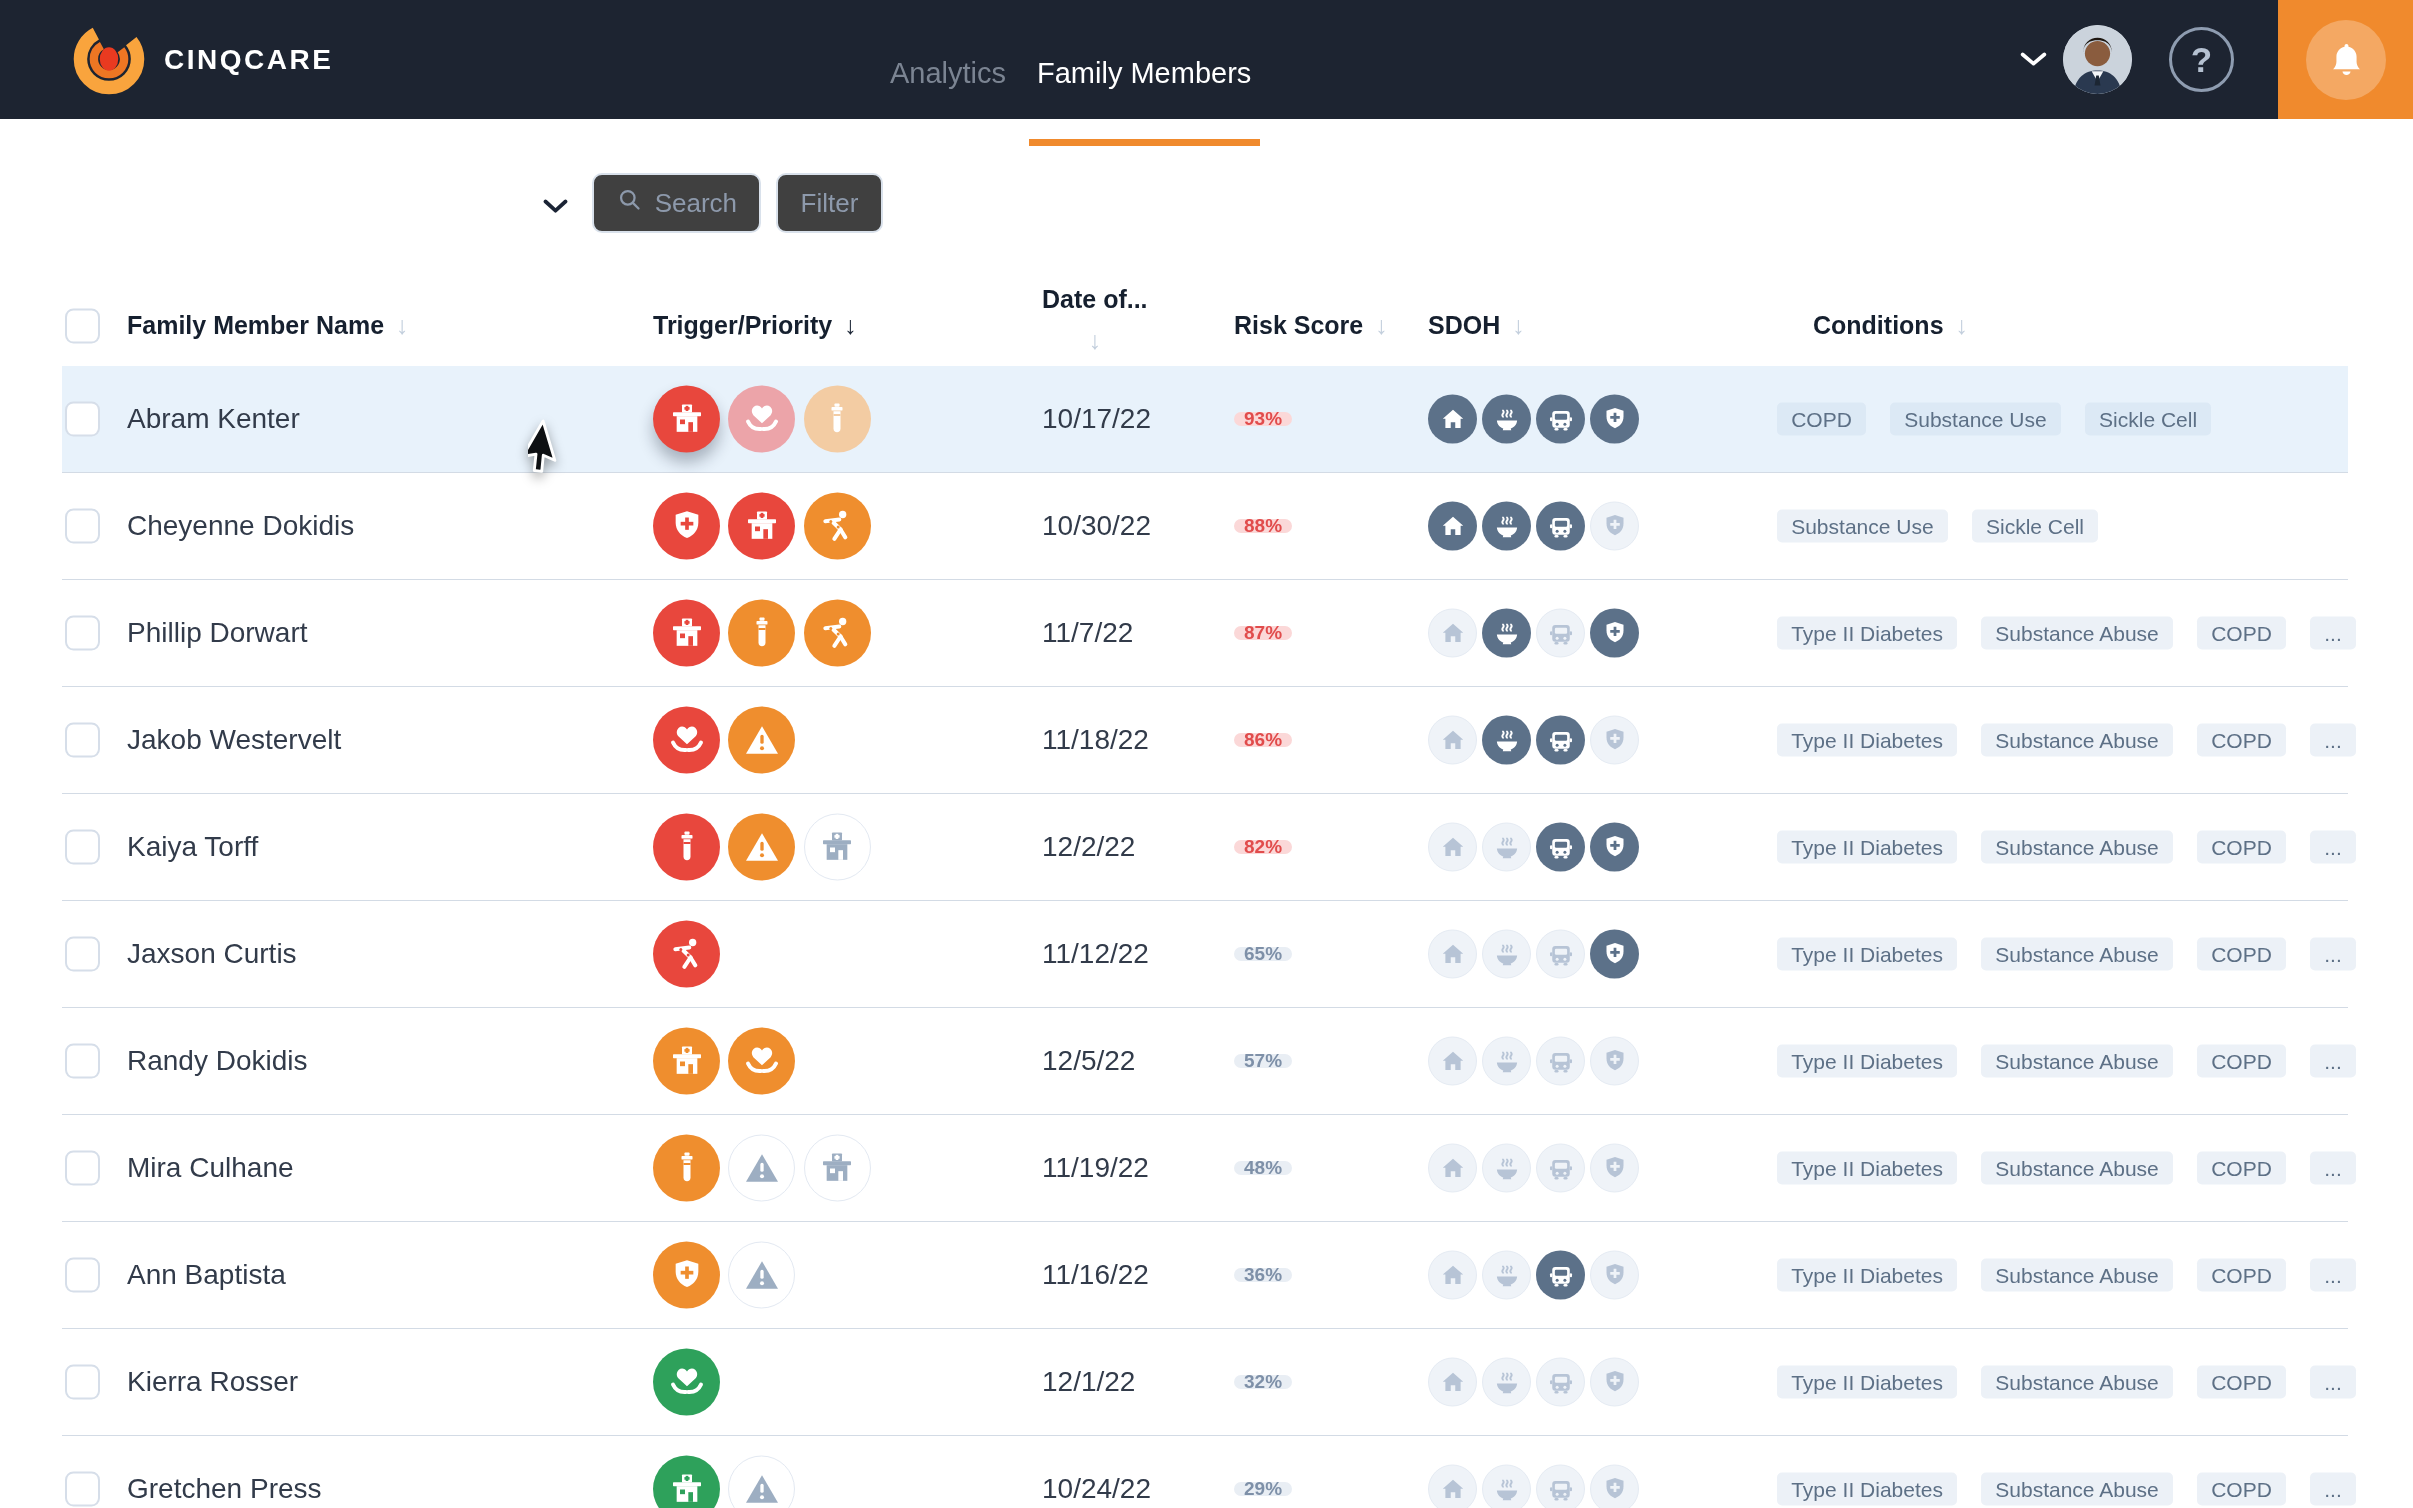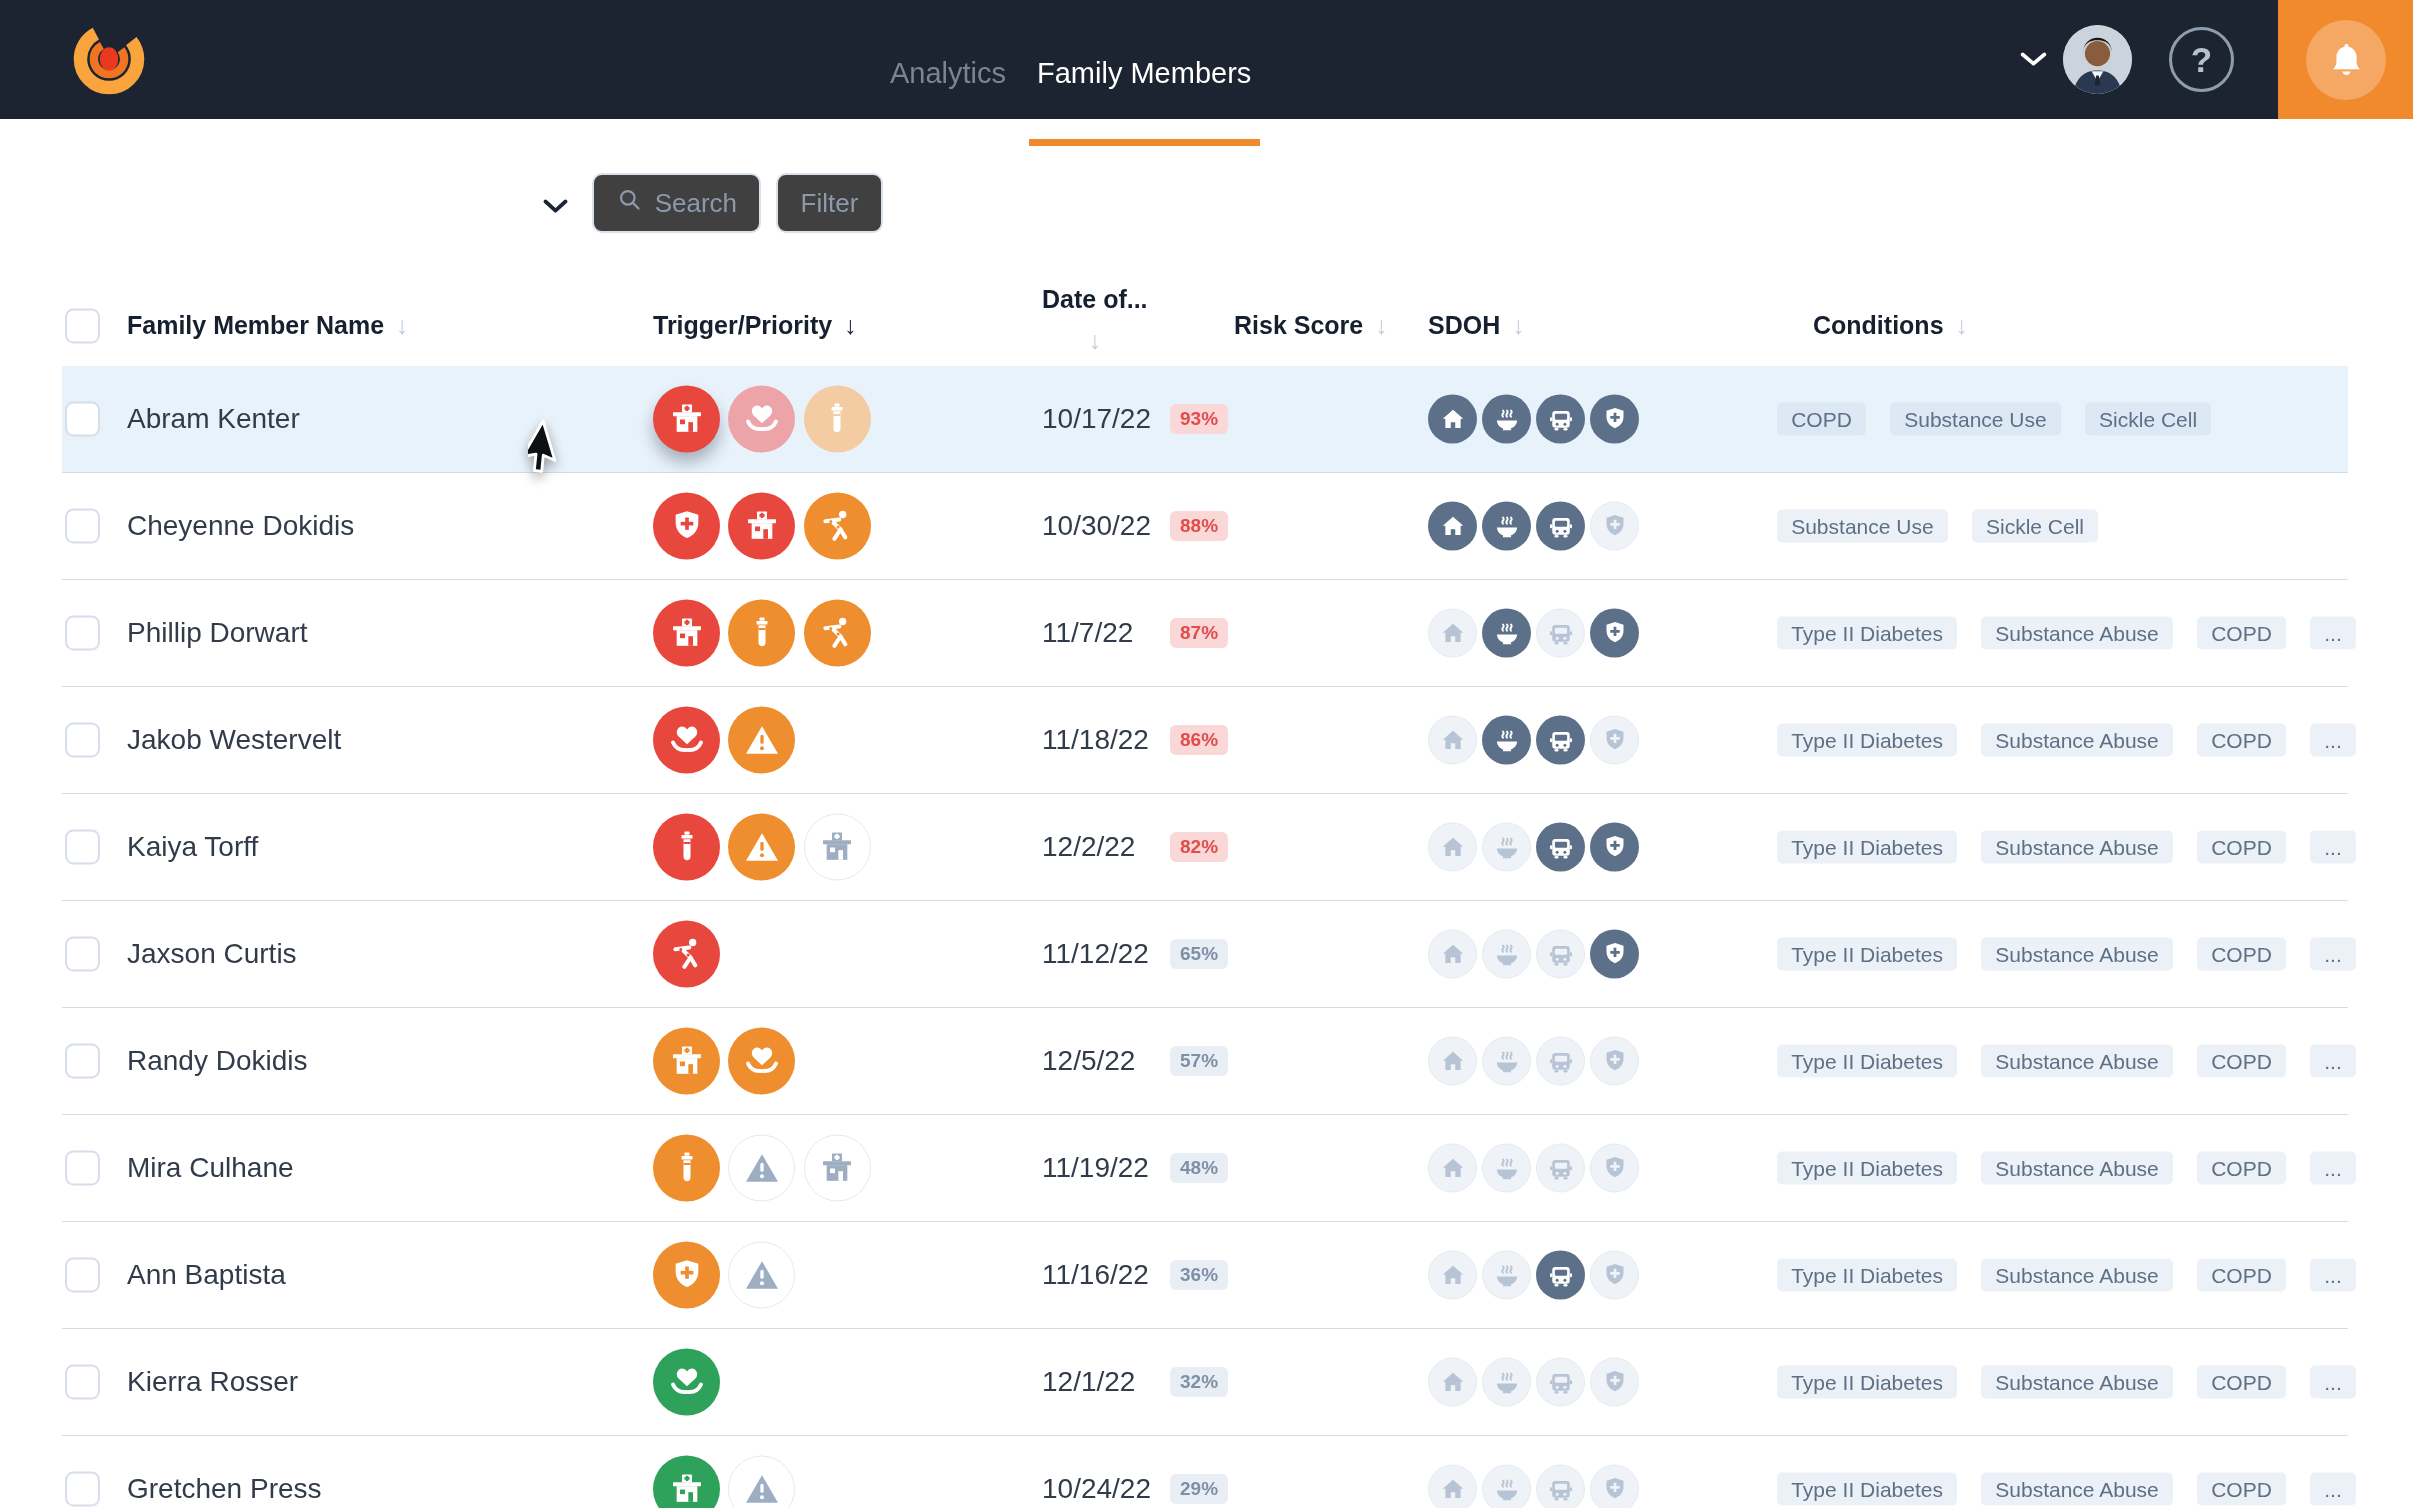--- a/index.html
+++ b/index.html
@@ -49,22 +49,22 @@
   .cb{position:absolute;left:3.4px;top:50%;transform:translateY(-50%);width:35px;height:35px;
     border:2.5px solid #D6DEE9;border-radius:8.4px;background:#fff;box-sizing:border-box;cursor:pointer;}
   .thead .cb{left:3.4px;}
   .name{position:absolute;left:65px;top:50%;transform:translateY(-50%);font-size:28px;color:#323B4A;}
   .date{position:absolute;left:980px;top:50%;transform:translateY(-50%);font-size:28px;color:#323B4A;}
   .trigs{position:absolute;left:591px;top:50%;transform:translateY(-50%);display:flex;gap:8.4px;}
   .ticon{width:67px;height:67px;border-radius:50%;display:flex;align-items:center;justify-content:center;flex:none;}
   .ticon svg{width:40px;height:40px;}
   .ticon.muted{background:#fff;border:1.7px solid #E3E9F2;box-sizing:border-box;}
   .ticon.shadow{box-shadow:0 10px 15px rgba(20,30,50,.30);}
-  .risk{position:absolute;left:1108px;top:50%;transform:translateY(-50%);min-width:57px;height:30px;
-    box-sizing:border-box;padding:0 10px;border-radius:6px;display:flex;align-items:center;justify-content:center;
+  .risk{position:absolute;left:1172px;top:50%;transform:translateY(-50%);min-width:57px;height:14px;
+    box-sizing:border-box;padding:0 10px;border-radius:12px;display:flex;align-items:center;justify-content:center;
     font-size:19px;font-weight:700;}
   .risk.high{background:#FBD8D8;color:#E14C4C;}
   .risk.low{background:#E9EEF4;color:#7E90A8;}
   .sdoh{position:absolute;left:1366px;top:50%;transform:translateY(-50%);display:flex;gap:5px;}
   .scir{width:49px;height:49px;border-radius:50%;display:flex;align-items:center;justify-content:center;
     box-sizing:border-box;flex:none;}
   .scir svg{width:30px;height:30px;}
   .scir.on{background:#5C7189;color:#fff;--bg:#5C7189;}
   .scir.off{background:#EFF3F8;border:1.7px solid #E5EBF3;color:#B7C4D6;--bg:#EFF3F8;}
   .conds{position:absolute;left:1715px;top:50%;transform:translateY(-50%);display:flex;gap:24px;}
@@ -80,20 +80,21 @@
 <div class="app">
 
   <header class="navbar">
     <div class="logo">
       <svg viewBox="0 0 100 100" width="84" height="84">
         <circle cx="50" cy="50" r="34" fill="none" stroke="#F9A43D" stroke-width="16" stroke-dasharray="167 46.6" stroke-dashoffset="23.3"></circle>
         <circle cx="50" cy="50" r="18" fill="none" stroke="#EE7623" stroke-width="10" stroke-dasharray="88 25.1" stroke-dashoffset="12.5"></circle>
         <ellipse cx="50" cy="50" rx="11" ry="14" fill="#E93A20"></ellipse>
       </svg>
     </div>
+    <span class="brand-name">CINQCARE</span>
 
     <a class="tab tab-analytics">Analytics</a>
     <a class="tab tab-fm">Family Members</a>
 
     <span class="nav-chevron">
       <svg width="27" height="15" viewBox="0 0 32 18">
           <path d="M3 3l13 11L29 3" fill="none" stroke="#fff" stroke-width="4.5" stroke-linecap="round" stroke-linejoin="round"></path>
         </svg>
     </span>
     <span class="avatar">

